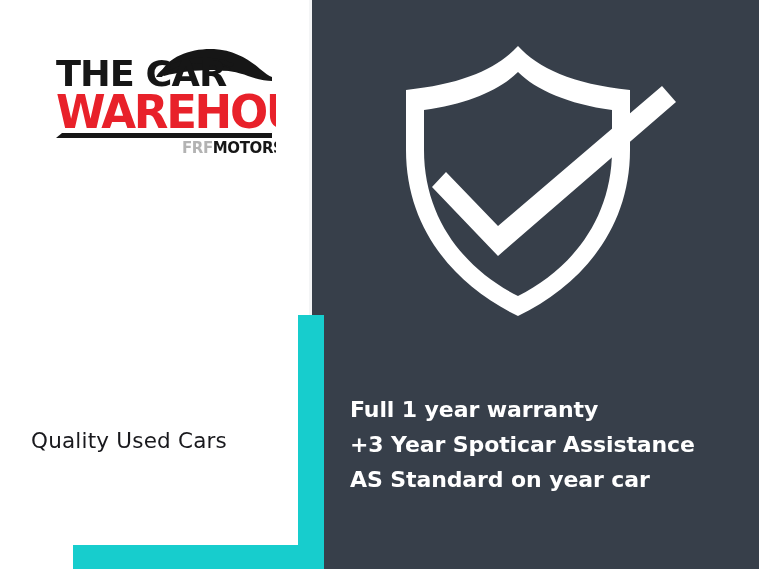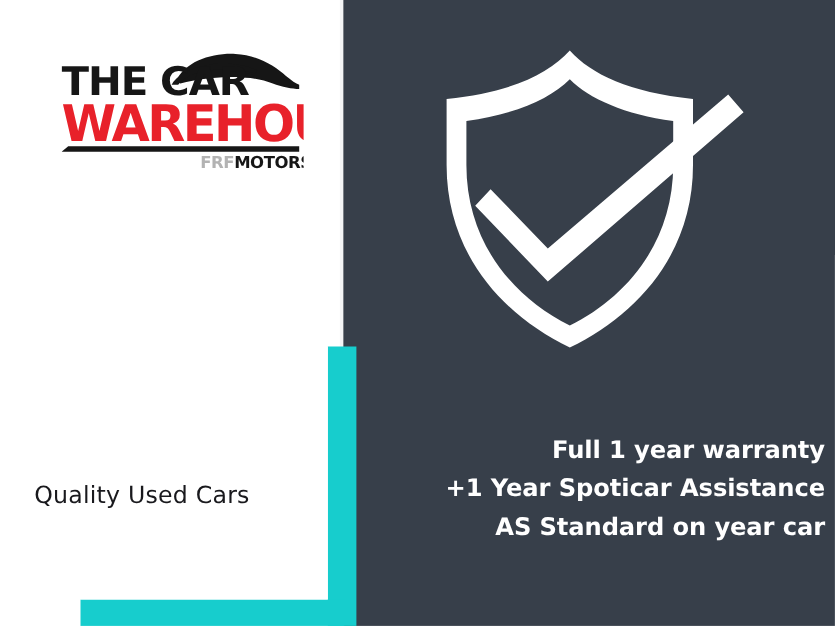--- a/index.html
+++ b/index.html
@@ -79,21 +79,21 @@
     width: 220px;
     height: 118px;
     z-index: 5;
   }
   .logo svg { display: block; width: 100%; height: 100%; }
 
   
   .tagline {
     position: absolute;
     left: 0px;
-    top: 436px;
+    top: 426px;
     width: 258px;
     text-align: center;
     z-index: 6;
     color: #19191d;
     font-family: "DejaVu Sans", sans-serif;
     font-size: 21.5px;
     line-height: 30px;
     font-weight: 400;
     letter-spacing: 0.2px;
   }
@@ -139,21 +139,21 @@
     top: 392px;
     width: 400px;
     z-index: 5;
     color: #ffffff;
     font-family: "DejaVu Sans", sans-serif;
     font-size: 22px;
     font-weight: 700;
     line-height: 35px;
     letter-spacing: -0.1px;
   }
-  .warranty .line { display: block; white-space: nowrap; text-align: right; }
+  .warranty .line { display: block; white-space: nowrap; }
 </style>
 </head>
 <body>
 
 <div class="banner">
 
   <div class="right-panel"></div>
   <div class="panel-edge"></div>
 
   <div class="left-panel"></div>
@@ -218,17 +218,17 @@
         L286 58
         L272 42
         L108 182
         Z
       "></path>
     </svg>
   </div>
 
   <div class="warranty">
     <span class="line">Full 1 year warranty</span>
-    <span class="line">+1 Year Spoticar Assistance</span>
+    <span class="line">+3 Year Spoticar Assistance</span>
     <span class="line">AS Standard on year car</span>
   </div>
 
 </div>
 
 </body></html>

